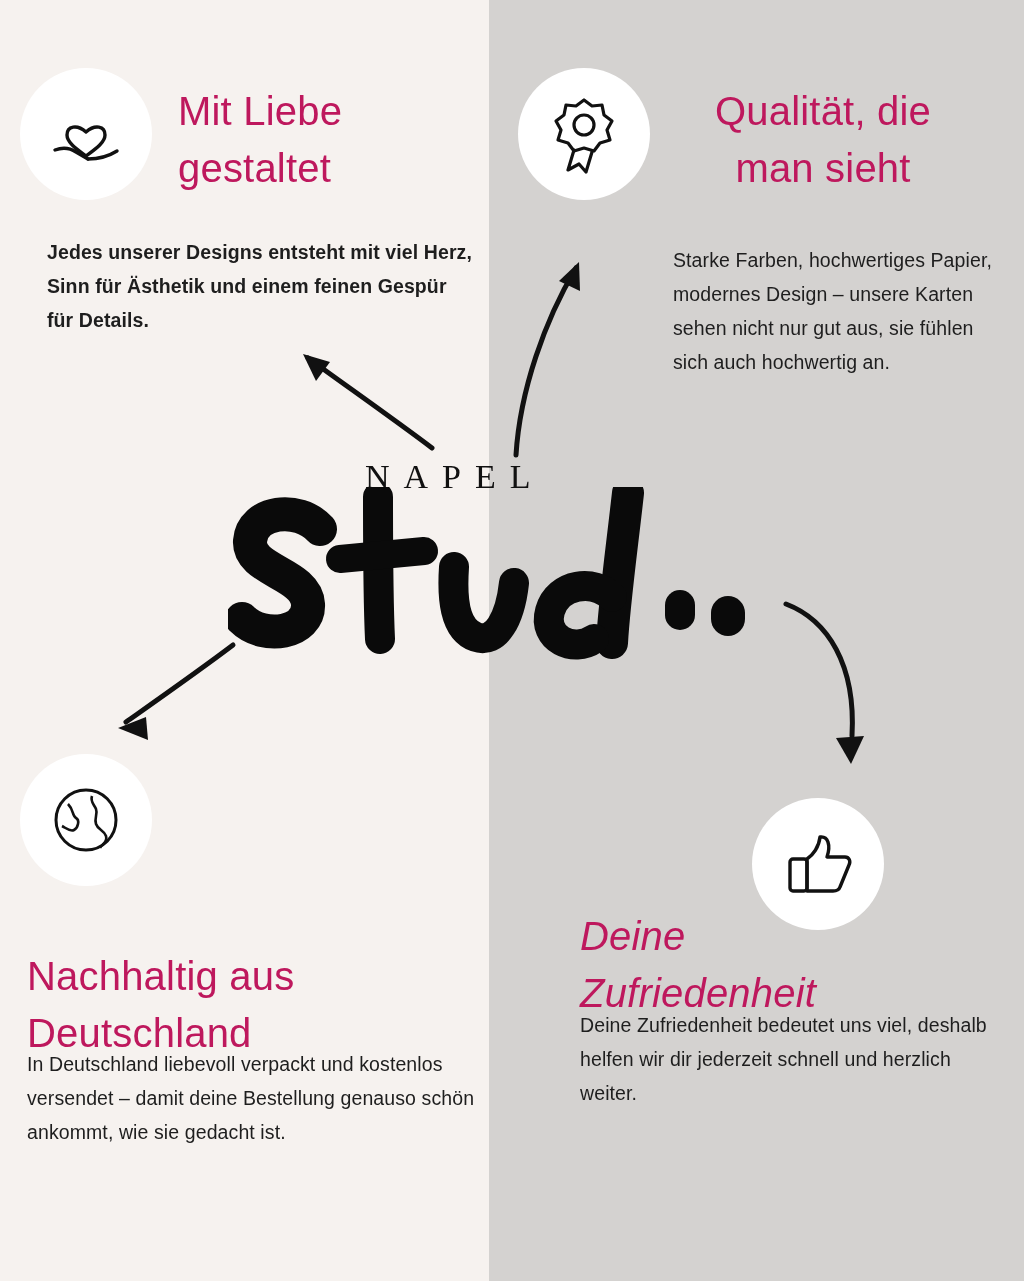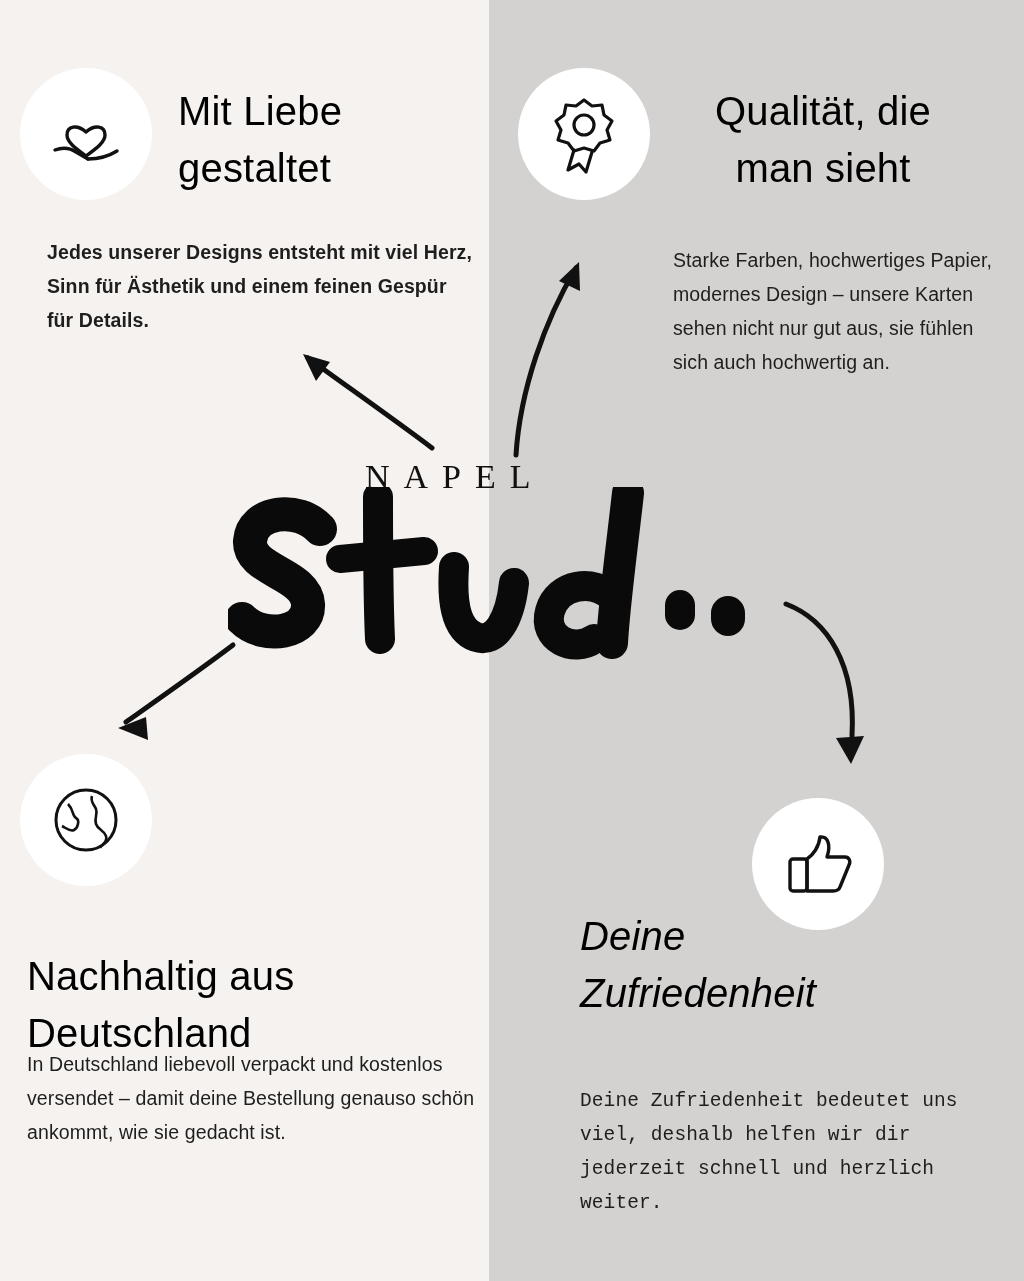--- a/index.html
+++ b/index.html
@@ -42,21 +42,21 @@
     justify-content: center;
   }
   .badge svg {
     display: block;
   }
 
   .heading {
     position: absolute;
     font-family: "Liberation Sans", sans-serif;
     font-weight: 400;
-    color: #000000;
+    color: #be185d;
     letter-spacing: 0.2px;
     line-height: 1.42;
   }
   .heading.h-big {
     font-size: 40px;
   }
   .body-text {
     position: absolute;
     font-family: "Liberation Sans", sans-serif;
     font-size: 19.5px;
@@ -174,15 +174,15 @@
 
   <div class="badge" style="left:752px; top:798px;">
     <span>
       <svg width="70" height="66" viewBox="0 0 70 66" fill="none" xmlns="http://www.w3.org/2000/svg">
         <path d="M24 28 C 30 24, 36 16, 37 6 C 45 5, 48 14, 44 26 L 62 26 C 66 26, 68 30, 66 34 L 57 56 C 56 59, 53 60, 50 60 L 24 60 Z" stroke="#111" stroke-width="3.4" fill="none" stroke-linejoin="round"></path>
         <rect x="7" y="28" width="17" height="32" rx="3" stroke="#111" stroke-width="3.4" fill="none"></rect>
       </svg>
     </span>
   </div>
   <div class="heading h-big" style="left:580px; top:908px; width:340px;font-style:italic;">Deine Zufriedenheit</div>
-  <div class="body-text" style="left:580px; top:1084px; width:420px;font-family:Liberation Mono, monospace;">Deine Zufriedenheit bedeutet uns viel, deshalb helfen wir dir jederzeit schnell und herzlich weiter.</div>
+  <div class="body-text" style="left:580px; top:1008px; width:420px;">Deine Zufriedenheit bedeutet uns viel, deshalb helfen wir dir jederzeit schnell und herzlich weiter.</div>
 
 </div>
 
 </body></html>

